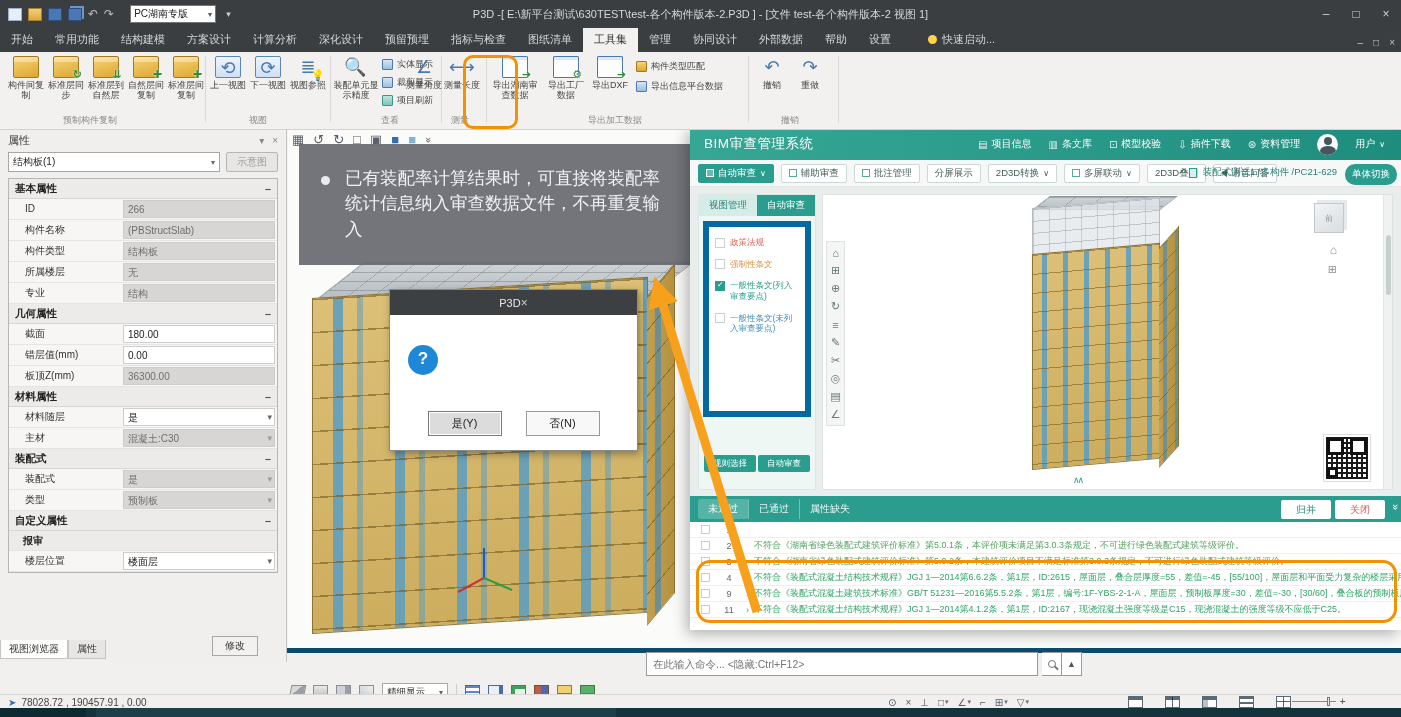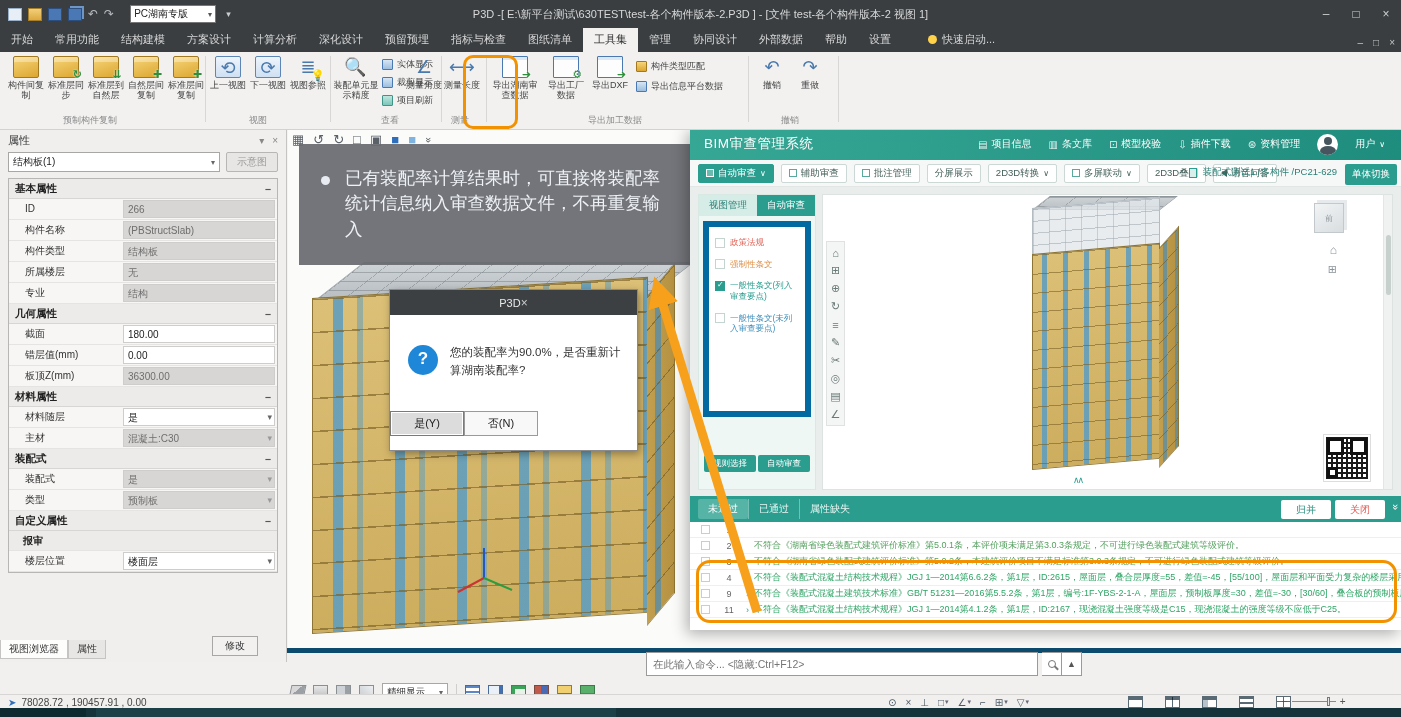--- a/index.html
+++ b/index.html
@@ -124,21 +124,21 @@
 .callout .bullet{position:absolute;left:22px;top:32px;width:9px;height:9px;border-radius:50%;background:#e8ecf2;}
 .callout .ctext{position:absolute;left:46px;top:22px;width:330px;font-size:17.5px;line-height:1.45;}
 
 .dialog{position:absolute;left:389px;top:289px;width:249px;height:162px;background:#fff;border:1px solid #8a8a8a;box-shadow:2px 3px 8px rgba(0,0,0,.35);z-index:20;}
 .dlg-head{height:25px;background:#3c4043;color:#e8e8e8;font-size:11px;display:flex;align-items:center;justify-content:center;padding:0 9px;}
 .dlg-head .x{color:#ccc;font-size:12px;}
 .dlg-body{position:relative;height:96px;}
 .qmark{position:absolute;left:18px;top:30px;width:30px;height:30px;border-radius:50%;background:#1f87d7;}
 .qmark::after{content:"?";position:absolute;left:0;right:0;top:4px;text-align:center;color:#fff;font-size:17px;font-weight:bold;}
 .dlg-msg{position:absolute;left:60px;top:28px;width:172px;font-size:11.5px;color:#333;line-height:1.6;}
-.dlg-btns{display:flex;}
+.dlg-btns{display:flex;justify-content:center;gap:24px;}
 .dlg-btn{width:74px;height:25px;font-size:11px;color:#222;display:flex;align-items:center;justify-content:center;}
 .dlg-btn.yes{background:#dcdcdc;border:1px solid #7a7a7a;box-shadow:inset 0 0 0 1px #fff;}
 .dlg-btn.no{background:#f8f8f8;border:1px solid #9a9a9a;}
 
 .bim{position:absolute;left:690px;top:128px;width:711px;height:502px;background:#e9edec;box-shadow:-3px 4px 14px rgba(0,0,0,.3);z-index:25;overflow:hidden;}
 .bim-head{position:absolute;left:0;top:0;width:100%;height:32px;background:linear-gradient(100deg,#36a795,#1f8d7e);display:flex;align-items:center;color:#fff;}
 .bim-title{font-size:13.5px;margin-left:14px;letter-spacing:.5px;}
 .bim-menu{position:absolute;right:16px;display:flex;align-items:center;gap:17px;font-size:10px;}
 .bmi{display:flex;align-items:center;gap:4px;white-space:nowrap;}
 .bmi .mic{font-size:10px;opacity:.9;}
@@ -147,21 +147,21 @@
 .avatar::after{content:"";position:absolute;left:2.5px;top:12px;width:16px;height:10px;border-radius:50%;background:#46555e;}
 .bim-toolrow{position:absolute;left:0;top:32px;width:100%;height:27px;background:#f6f8f7;border-bottom:1px solid #e2e6e5;display:flex;align-items:center;gap:7px;padding-left:8px;}
 .bbtn{height:19px;border:1px solid #ccd8d5;background:#fff;border-radius:2px;font-size:9.5px;color:#44605a;display:flex;align-items:center;gap:4px;padding:0 7px;white-space:nowrap;}
 .bbtn.active{background:#2a9d8f;border-color:#2a9d8f;color:#fff;}
 .bbtn .bic{width:8px;height:8px;border:1px solid #5aa99d;display:inline-block;}
 .bbtn.active .bic{border-color:#fff;background:rgba(255,255,255,.3);}
 .bbtn .ddv{font-size:8px;}
 .spk{width:0;height:0;border-top:4px solid transparent;border-bottom:4px solid transparent;border-right:6px solid #44605a;display:inline-block;}
 .bim-proj{position:absolute;right:64px;top:38px;font-size:9.5px;color:#2a7f74;display:flex;align-items:center;gap:5px;white-space:nowrap;}
 .projic{width:8px;height:10px;border:1px solid #2a9d8f;background:#d8efeb;display:inline-block;}
-.switchbtn{position:absolute;right:4px;top:36px;height:21px;background:#2a9d8f;color:#fff;font-size:9.5px;display:flex;align-items:center;padding:0 7px;border-radius:2px;}
+.switchbtn{position:absolute;right:4px;top:36px;height:21px;background:#2a9d8f;color:#fff;font-size:9.5px;display:flex;align-items:center;padding:0 7px;border-radius:10px;}
 .bim-left{position:absolute;left:8px;top:66px;width:118px;height:296px;background:#eef7f4;border:1px solid #d8e8e3;}
 .bl-tabs{display:flex;}
 .bl-tab{width:50%;height:21px;font-size:9.5px;display:flex;align-items:center;justify-content:center;background:#d5ece7;color:#2a7f74;}
 .bl-tab.on{background:#2a9d8f;color:#fff;}
 .bl-card{margin:5px 4px;background:#fff;height:196px;border:6px solid #0369a1;padding-top:10px;}
 .filter{display:flex;align-items:flex-start;gap:5px;padding:0 6px;margin-bottom:11px;font-size:8.5px;line-height:1.25;}
 .bimcb{width:10px;height:10px;border:1px solid #c4d4cf;background:#fff;flex:none;margin-top:0.5px;position:relative;}
 .bimcb.checked{background:#2a9d8f;border-color:#2a9d8f;}
 .bimcb.checked::after{content:"✓";position:absolute;left:1px;top:-2px;color:#fff;font-size:8px;}
 .f-red{color:#e06055;}
@@ -595,21 +595,20 @@
     <div class="ctext">已有装配率计算结果时，可直接将装配率统计信息纳入审查数据文件，不再重复输入</div>
   </div>
 
   <div class="dialog">
     <div class="dlg-head">
         <span>P3D</span>
         <span class="x">×</span>
       </div>
     <div class="dlg-body">
       <span class="qmark"></span>
-      <div class="dlg-msg">您的装配率为90.0%，是否重新计算湖南装配率?</div>
     </div>
     <div class="dlg-btns">
       <span class="dlg-btn yes">是(Y)</span>
       <span class="dlg-btn no">否(N)</span>
     </div>
   </div>
 
   <div class="bim">
     <div class="bim-head">
       <span class="bim-title">BIM审查管理系统</span>

